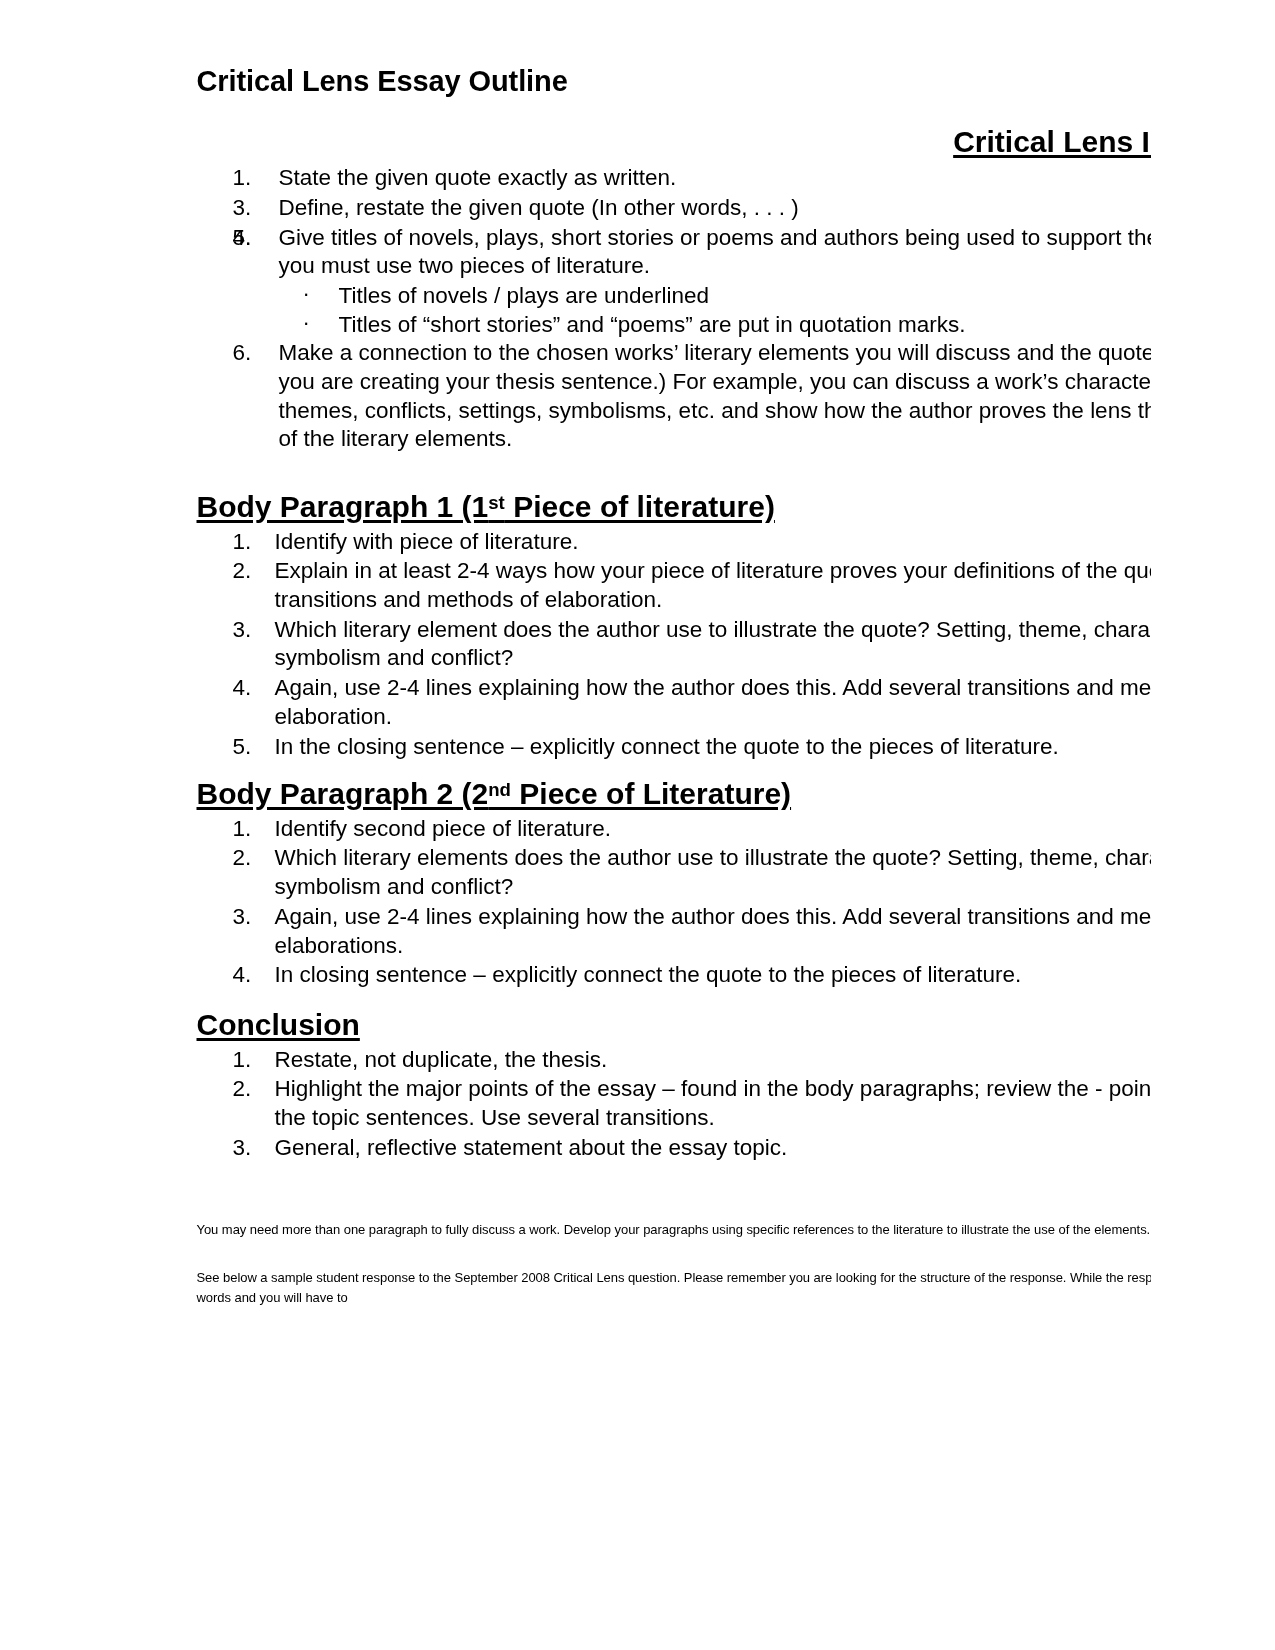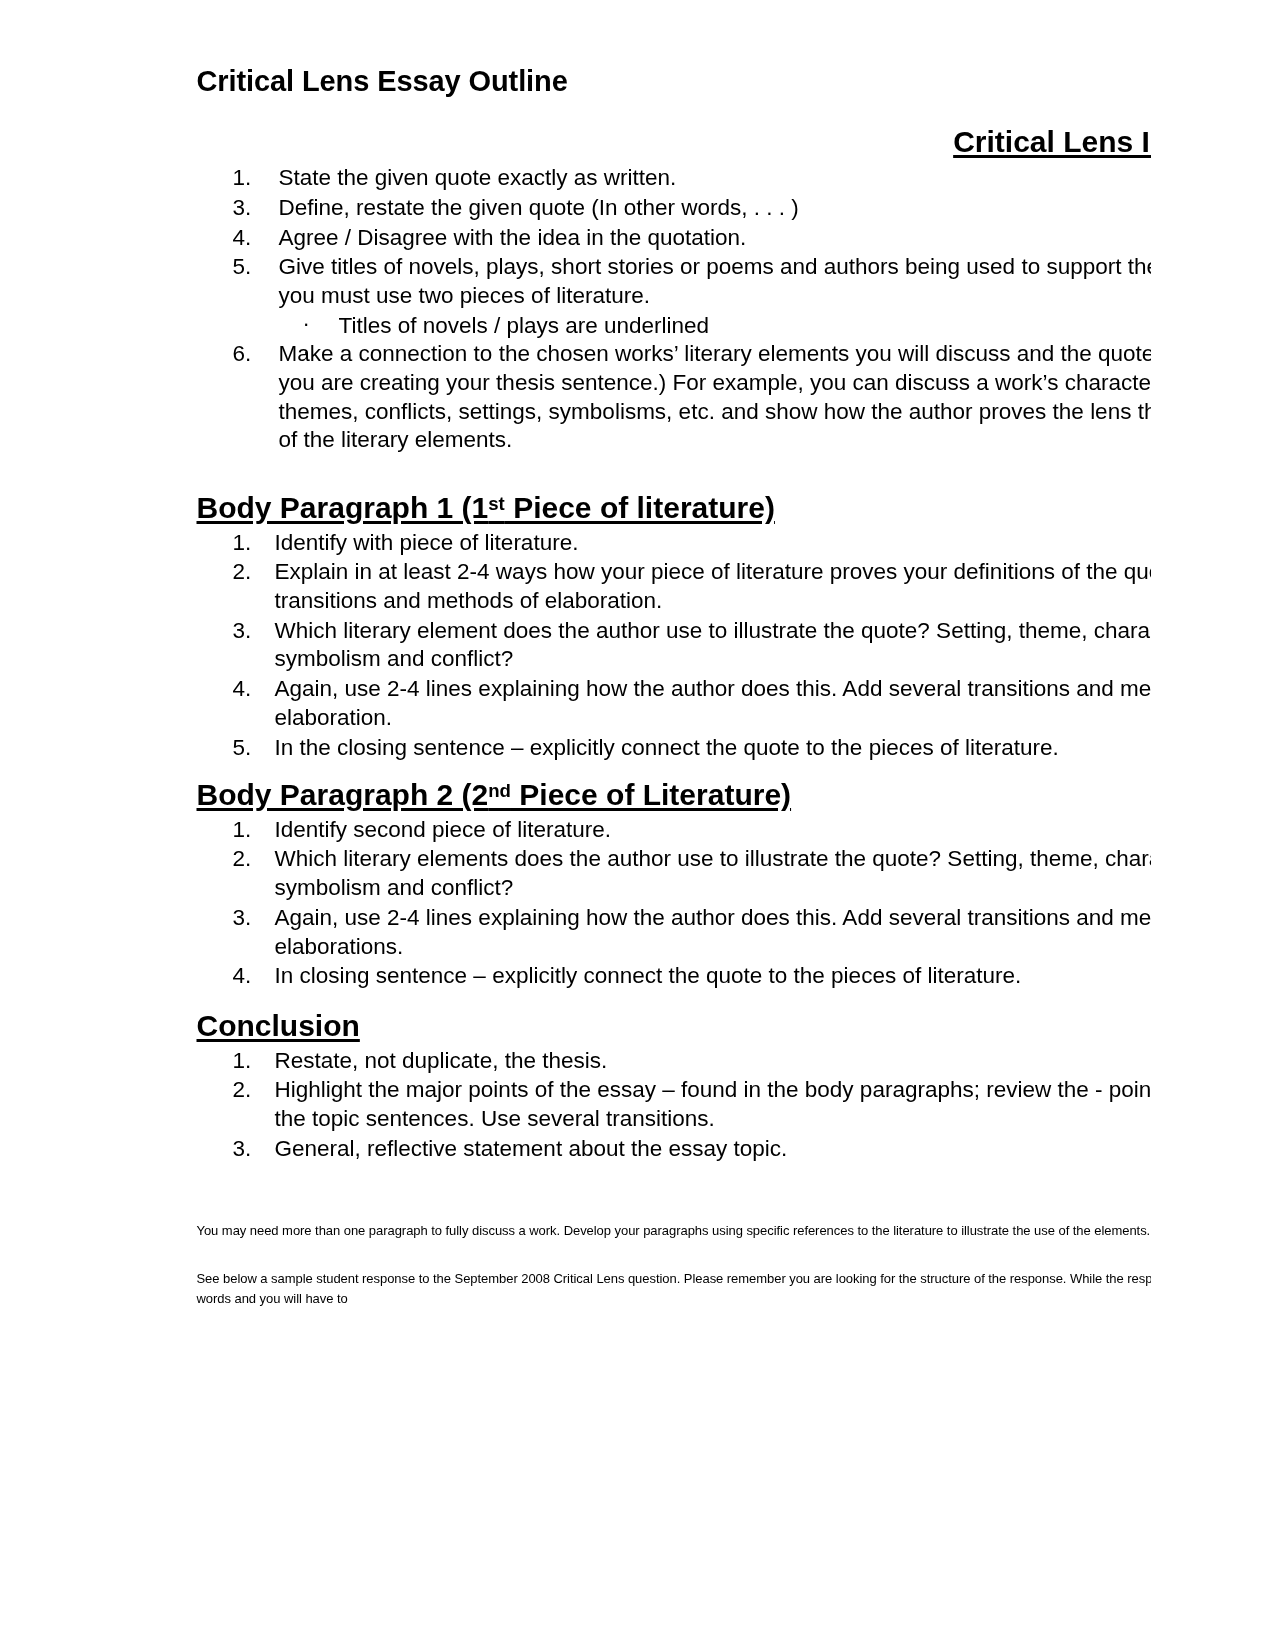--- a/index.html
+++ b/index.html
@@ -155,35 +155,35 @@
       <li>
         <span class="marker">1.</span>
         <span>State the given quote exactly as written.</span>
       </li>
       <li>
         <span class="marker">3.</span>
         <span>Define, restate the given quote (In other words, . . . )</span>
       </li>
       <li>
         <span class="marker">4.</span>
-        <span>Agree / Disagree with the idea in the quotation.</span>
       </li>
       <li>
         <span class="marker">5.</span>
         <span>Give titles of novels, plays, short stories or poems and authors being used to support the quotation . . . you must use two pieces of literature.</span>
       </li>
     </ol>
 
     <ul class="sub-list">
       <li>
         <span class="dot">·</span>
         <span>Titles of novels / plays are underlined</span>
       </li>
       <li>
         <span class="dot">·</span>
+        <span>Titles of “short stories” and “poems” are put in quotation marks.</span>
       </li>
     </ul>
 
     <ol class="num-list intro-list">
       <li>
         <span class="marker">6.</span>
         <span>Make a connection to the chosen works’ literary elements you will discuss and the quote. (By doing this you are creating your thesis sentence.) For example, you can discuss a work’s characterizations, themes, conflicts, settings, symbolisms, etc. and show how the author proves the lens through the use of the literary elements.</span>
       </li>
     </ol>
 

